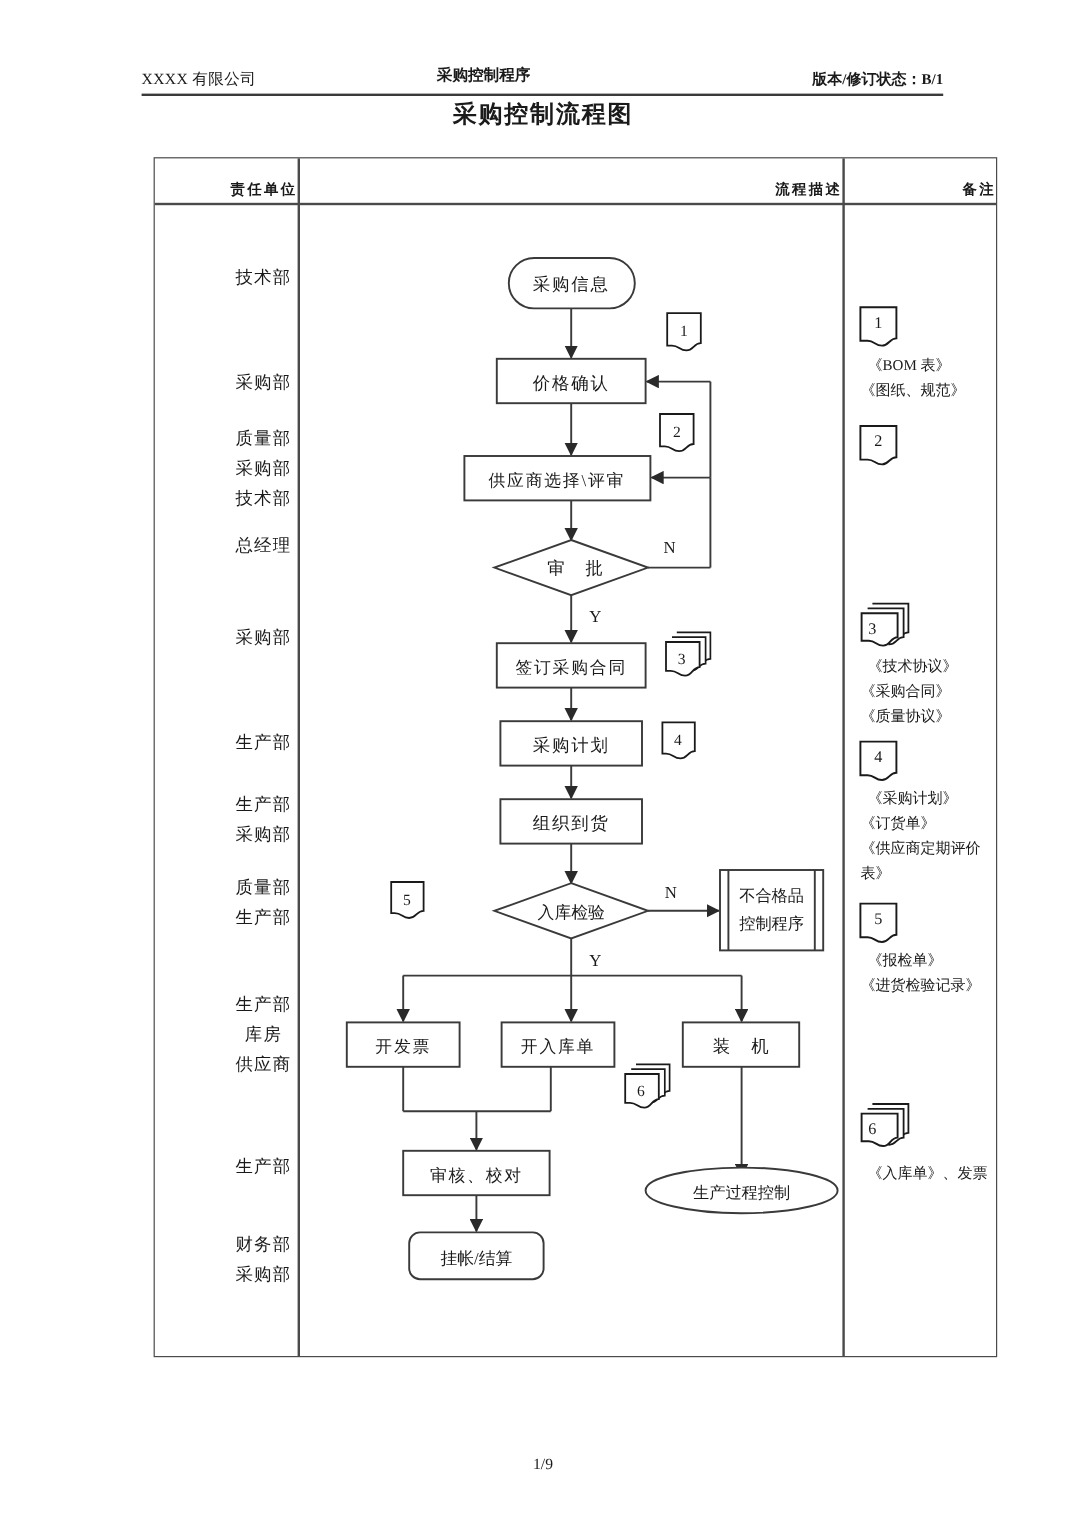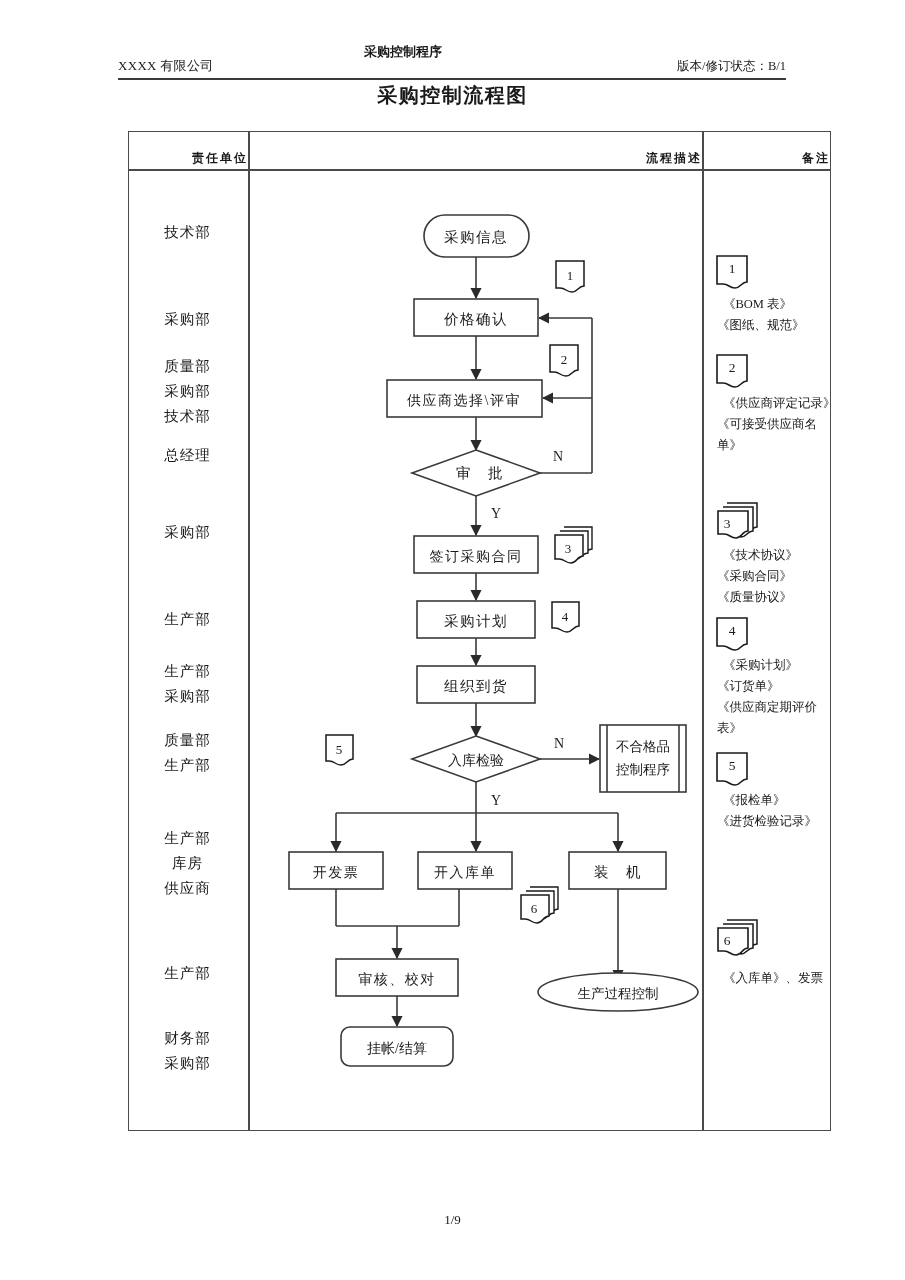--- a/index.html
+++ b/index.html
@@ -12,22 +12,22 @@
   }
   .page{position:absolute;left:0;top:0;width:905px;height:1280px;}
 
   
   .hdr{
     position:absolute;left:118px;top:52px;width:668px;height:26px;
     border-bottom:2px solid #3a3a3a;
   }
   .hdr-row{display:flex;align-items:flex-end;height:100%;width:100%;}
   .hdr-left{font-size:13px;font-weight:normal;width:222px;padding-bottom:3px;letter-spacing:.3px;}
-  .hdr-mid{font-size:13px;font-weight:bold;flex:1;padding-bottom:17px;padding-left:24px;}
-  .hdr-right{font-size:12.5px;font-weight:normal;padding-bottom:3px;text-align:right;width:205px;}
+  .hdr-mid{font-size:13px;font-weight:bold;flex:1;padding-bottom:6px;padding-left:24px;}
+  .hdr-right{font-size:12.5px;font-weight:bold;padding-bottom:3px;text-align:right;width:205px;}
 
   .doc-title{
     position:absolute;left:0;top:82px;width:905px;text-align:center;
     font-size:20px;font-weight:bold;letter-spacing:1.5px;
   }
 
   
   .tbl{
     position:absolute;left:128px;top:131px;width:703px;height:1000px;
     border:1.5px solid #4a4a4a;box-sizing:border-box;
@@ -40,21 +40,21 @@
   .th{position:absolute;top:8px;height:37px;line-height:37px;text-align:right;
       font-size:12px;font-weight:bold;letter-spacing:2px;}
   .th1{left:0;width:119px;}
   .th2{left:119px;width:454px;}
   .th3{left:573px;width:128px;}
 
   
   .resp{position:absolute;left:128px;top:168px;width:119px;height:963px;}
   .resp-item{
     position:absolute;width:119px;text-align:center;
-    font-size:14.5px;line-height:25px;letter-spacing:1px;
+    font-size:14.5px;line-height:25px;letter-spacing:1px;margin-left:32px;
   }
 
   
   .rem{position:absolute;left:701px;top:168px;width:130px;height:963px;}
   .rem-txt{
     position:absolute;width:122px;left:16px;
     font-size:12.5px;line-height:21px;letter-spacing:0px;
     text-indent:6px;
   }
 
@@ -128,21 +128,20 @@
       <div class="num">1</div>
     </div>
     <div class="rem-txt" style="top:126px">《BOM 表》<br>《图纸、规范》</div>
 
     <div class="note" style="left:14px;top:185px;width:34px;height:38px">
       <svg width="34" height="38" viewBox="0 0 34 38">
         <path d="M2,2 H32 V28 C26,28 26,34 20,34 C14,34 14,30 8,30 L2,30 Z" fill="#fff" stroke="#1a1a1a" stroke-width="1.6"></path>
       </svg>
       <div class="num">2</div>
     </div>
-    <div class="rem-txt" style="top:225px">《供应商评定记录》<br>《可接受供应商名单》</div>
 
     <div class="note" style="left:14px;top:333px;width:44px;height:42px">
       <svg width="44" height="42" viewBox="0 0 44 42">
         <path d="M12,2 H42 V26 C36,26 36,32 30,32 L30,30" fill="#fff" stroke="#1a1a1a" stroke-width="1.5"></path>
         <path d="M8,6 H38 V30 C32,30 32,36 26,36 L26,34" fill="#fff" stroke="#1a1a1a" stroke-width="1.5"></path>
         <path d="M3,10 H33 V30 C27,30 27,37 21,37 C15,37 15,33 9,33 L3,33 Z" fill="#fff" stroke="#1a1a1a" stroke-width="1.6"></path>
       </svg>
       <div class="num" style="left:-10px;top:8px">3</div>
     </div>
     <div class="rem-txt" style="top:377px">《技术协议》<br>《采购合同》<br>《质量协议》</div>

